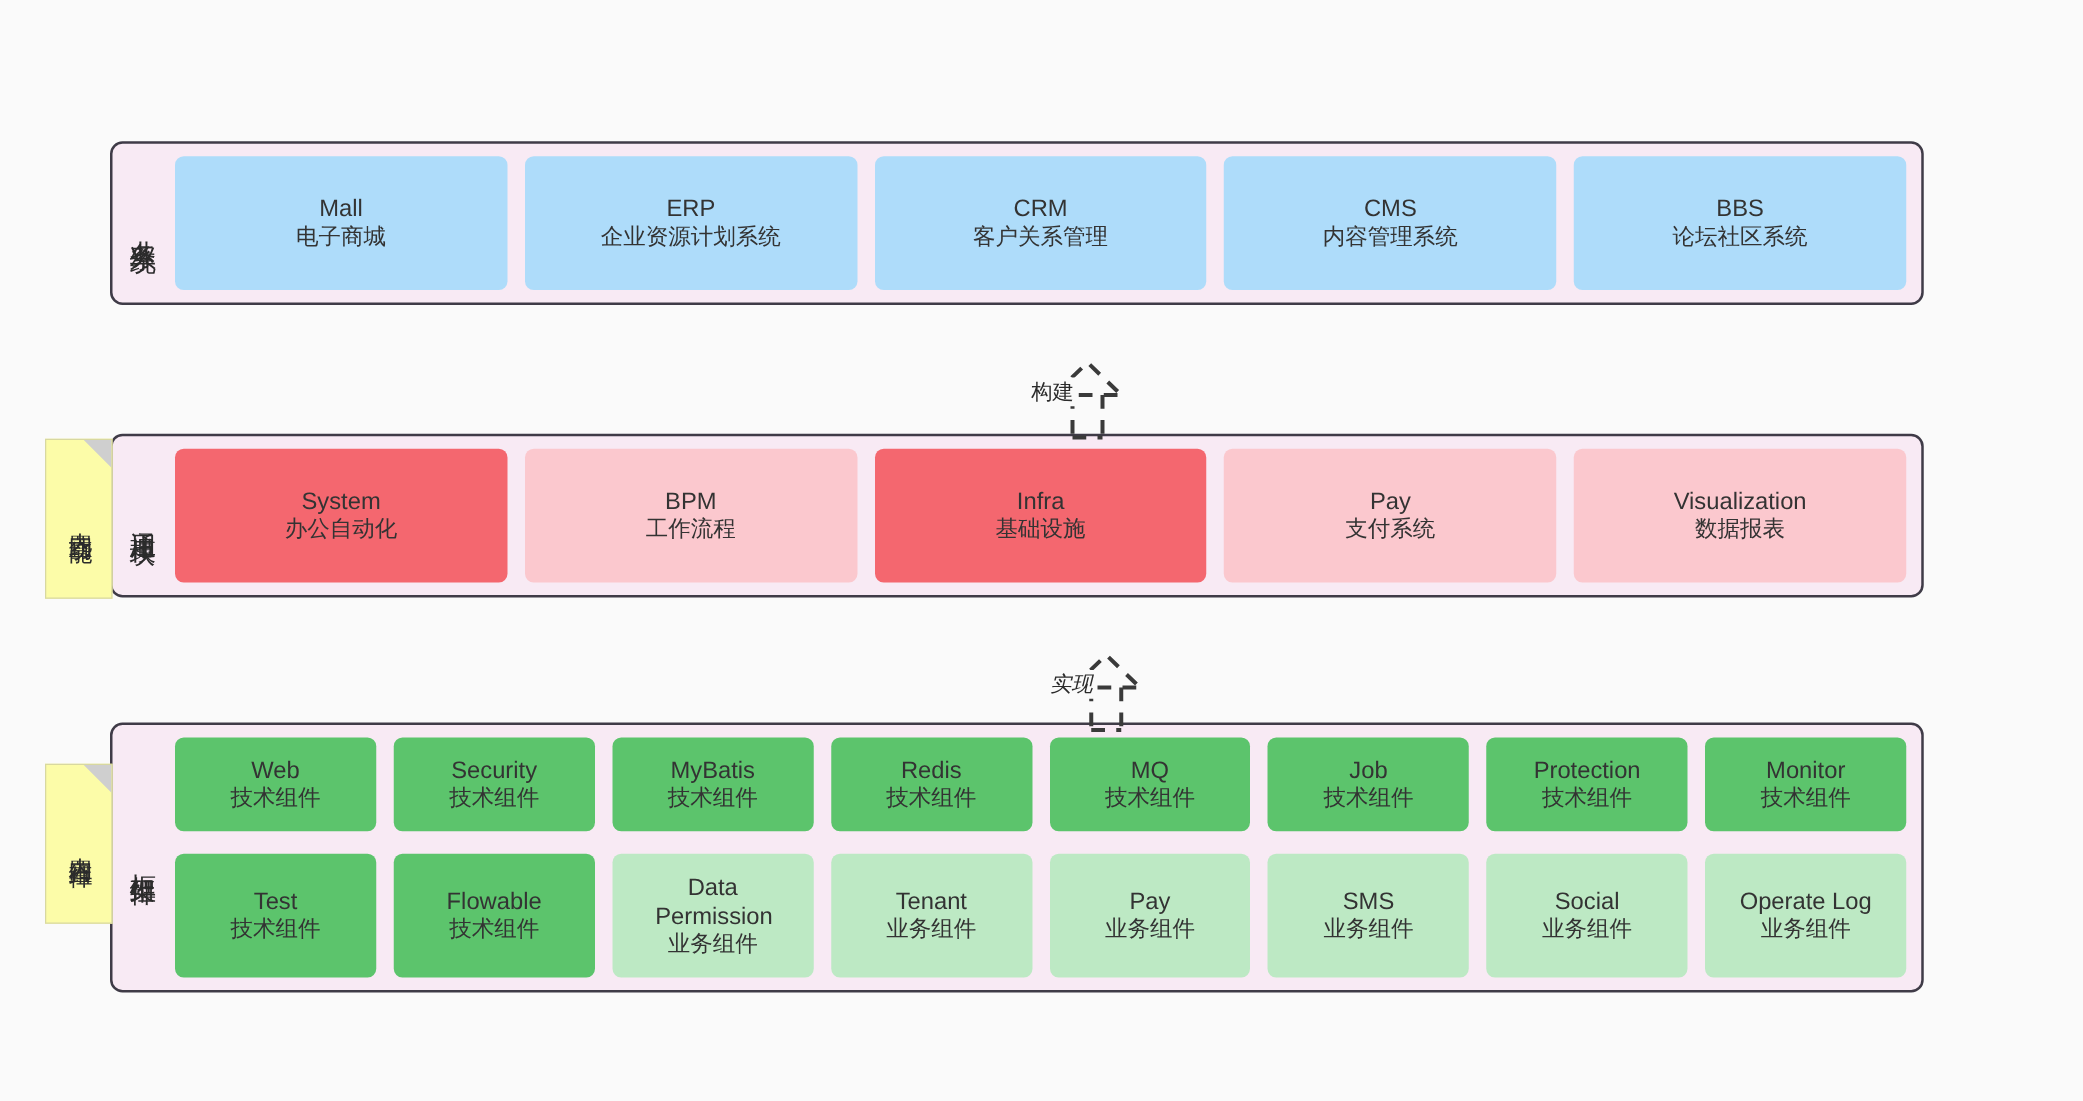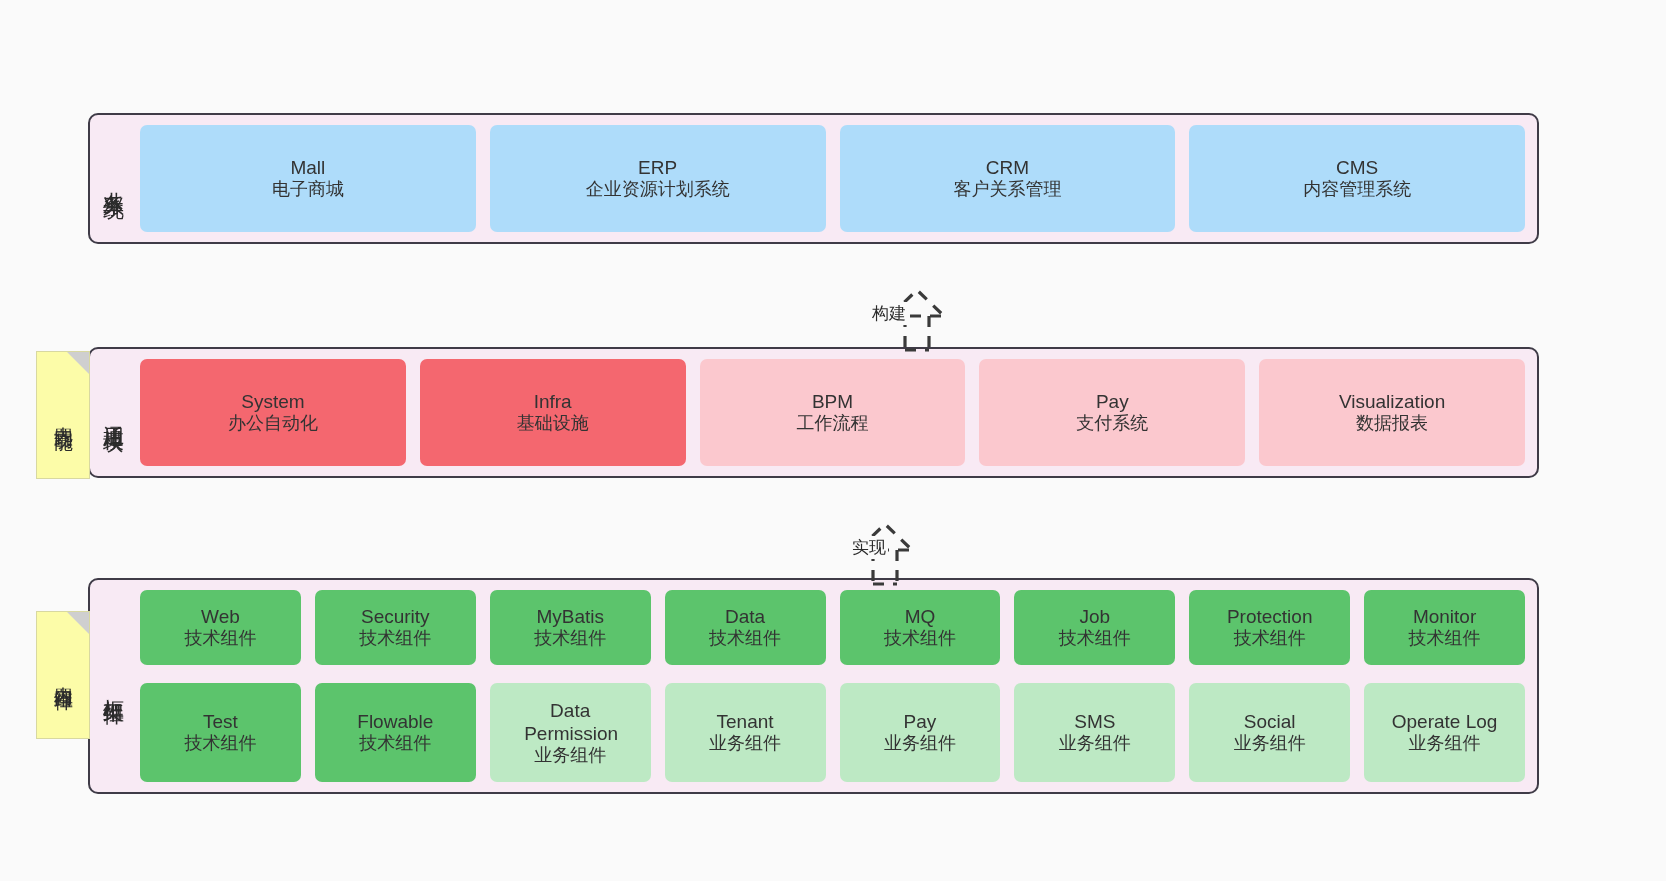--- a/index.html
+++ b/index.html
@@ -118,25 +118,29 @@
           <span class="t2">企业资源计划系统</span>
         </div>
         <div class="cell biz">
           <span class="t1">CRM</span>
           <span class="t2">客户关系管理</span>
         </div>
         <div class="cell biz">
           <span class="t1">CMS</span>
           <span class="t2">内容管理系统</span>
         </div>
+        <div class="cell biz">
+          <span class="t1">BBS</span>
+          <span class="t2">论坛社区系统</span>
+        </div>
       </div>
     </div>
   </div>
 
-  <div class="arrow" style="left:842px; top:262px; width:150px; height:90px;text-decoration:underline;">
+  <div class="arrow" style="left:795px; top:262px; width:150px; height:90px;text-decoration:underline;">
     <svg width="150" height="90" viewBox="0 0 150 90">
       <path d="M48 54 L75 28 L102 54" fill="#fafafa" stroke="#3a3a3a" stroke-width="3.2" stroke-dasharray="11,9" stroke-linecap="butt" fill-opacity="1"></path>
       <path d="M48 54 L102 54" stroke="#3a3a3a" stroke-width="3.2" stroke-dasharray="11,9" fill="none"></path>
       <path d="M63 54 L63 90 M87 54 L87 90" stroke="#3a3a3a" stroke-width="3.2" stroke-dasharray="11,9" fill="none"></path>
       <path d="M63 88 L87 88" stroke="#3a3a3a" stroke-width="3.2" stroke-dasharray="11,9" fill="none"></path>
     </svg>
     <span class="lbl" style="left:28px; top:40px;">构建</span>
   </div>
 
   <div class="sticky" style="left:36px; top:351px; height:128px;">
@@ -145,48 +149,48 @@
   </div>
 
   <div class="layer" id="layer-1" style="left:88px; top:347px; width:1451px; height:131px;justify-content:space-between;">
     <div class="layer-title">通用模块</div>
     <div class="layer-body">
       <div class="cells">
         <div class="cell red">
           <span class="t1">System</span>
           <span class="t2">办公自动化</span>
         </div>
+        <div class="cell pink">
+          <span class="t1">BPM</span>
+          <span class="t2">工作流程</span>
+        </div>
         <div class="cell red">
           <span class="t1">Infra</span>
           <span class="t2">基础设施</span>
-        </div>
-        <div class="cell pink">
-          <span class="t1">BPM</span>
-          <span class="t2">工作流程</span>
         </div>
         <div class="cell pink">
           <span class="t1">Pay</span>
           <span class="t2">支付系统</span>
         </div>
         <div class="cell pink">
           <span class="t1">Visualization</span>
           <span class="t2">数据报表</span>
         </div>
       </div>
     </div>
   </div>
 
   <div class="arrow" style="left:810px; top:496px; width:150px; height:90px;">
     <svg width="150" height="90" viewBox="0 0 150 90">
       <path d="M48 54 L75 28 L102 54" fill="#fafafa" stroke="#3a3a3a" stroke-width="3.2" stroke-dasharray="11,9" stroke-linecap="butt"></path>
       <path d="M48 54 L102 54" stroke="#3a3a3a" stroke-width="3.2" stroke-dasharray="11,9" fill="none"></path>
       <path d="M63 54 L63 90 M87 54 L87 90" stroke="#3a3a3a" stroke-width="3.2" stroke-dasharray="11,9" fill="none"></path>
       <path d="M63 88 L87 88" stroke="#3a3a3a" stroke-width="3.2" stroke-dasharray="11,9" fill="none"></path>
     </svg>
-    <span class="lbl" style="left:40px; top:40px;">实现</span>
+    <span class="lbl" style="left:28px; top:40px;font-style:italic;">实现</span>
   </div>
 
   <div class="sticky" style="left:36px; top:611px; height:128px;">
     <span class="fold"></span>
     <span>内置组件</span>
   </div>
 
   <div class="layer" id="layer-2" style="left:88px; top:578px; width:1451px; height:216px;">
     <div class="layer-title">框架组件</div>
     <div class="layer-body">
@@ -199,21 +203,21 @@
           </div>
           <div class="cell green">
             <span class="t1">Security</span>
             <span class="t2">技术组件</span>
           </div>
           <div class="cell green">
             <span class="t1">MyBatis</span>
             <span class="t2">技术组件</span>
           </div>
           <div class="cell green">
-            <span class="t1">Data</span>
+            <span class="t1">Redis</span>
             <span class="t2">技术组件</span>
           </div>
           <div class="cell green">
             <span class="t1">MQ</span>
             <span class="t2">技术组件</span>
           </div>
           <div class="cell green">
             <span class="t1">Job</span>
             <span class="t2">技术组件</span>
           </div>

